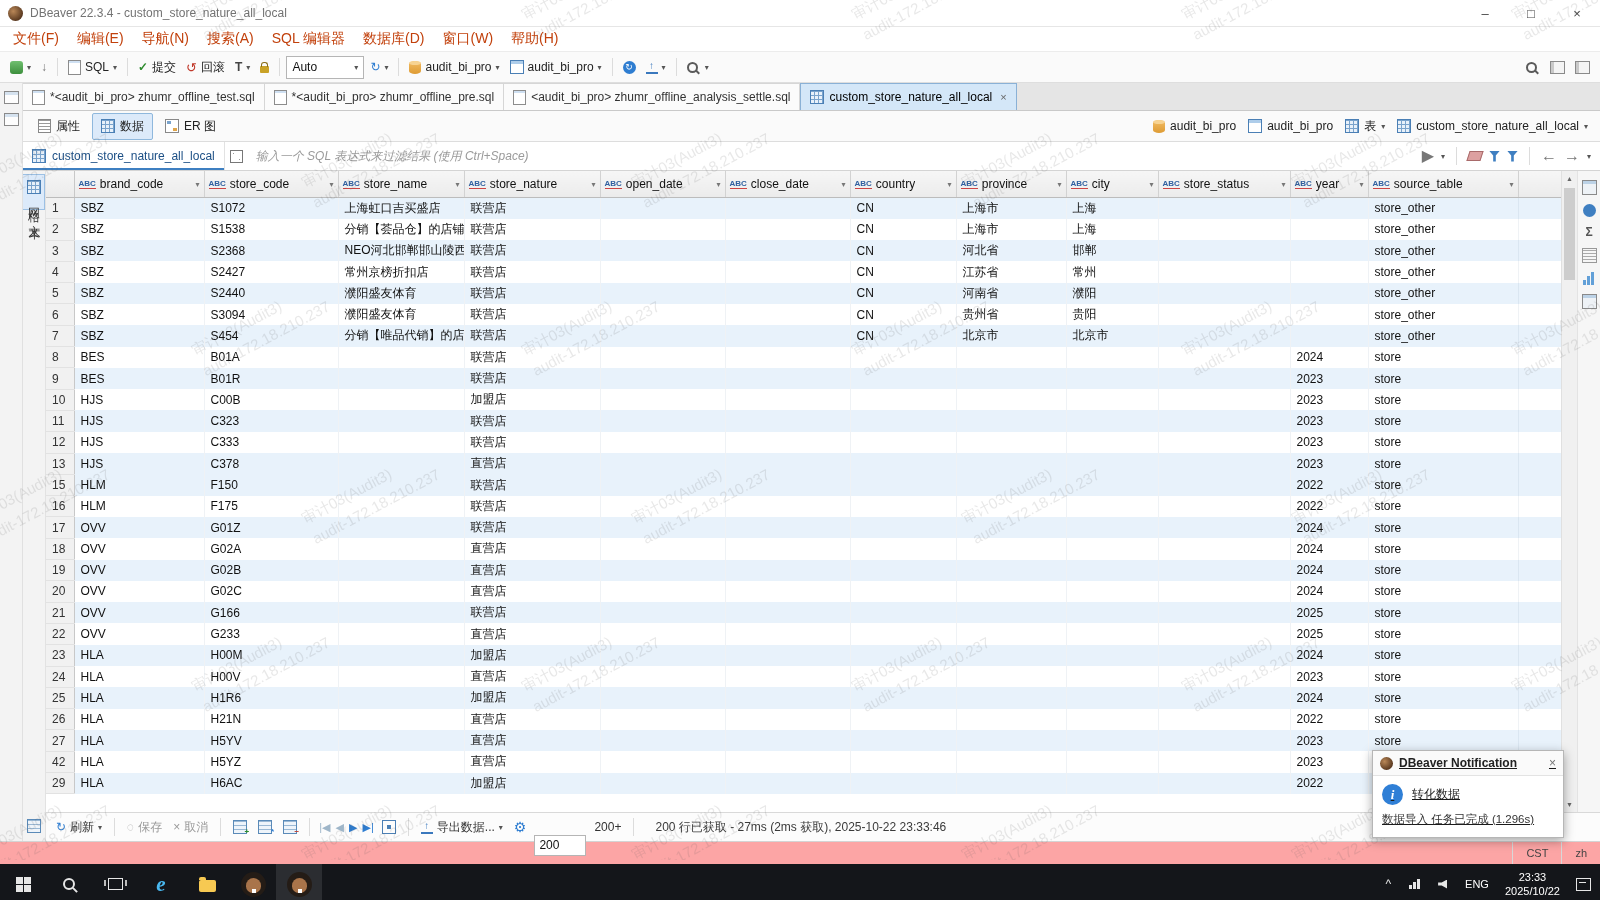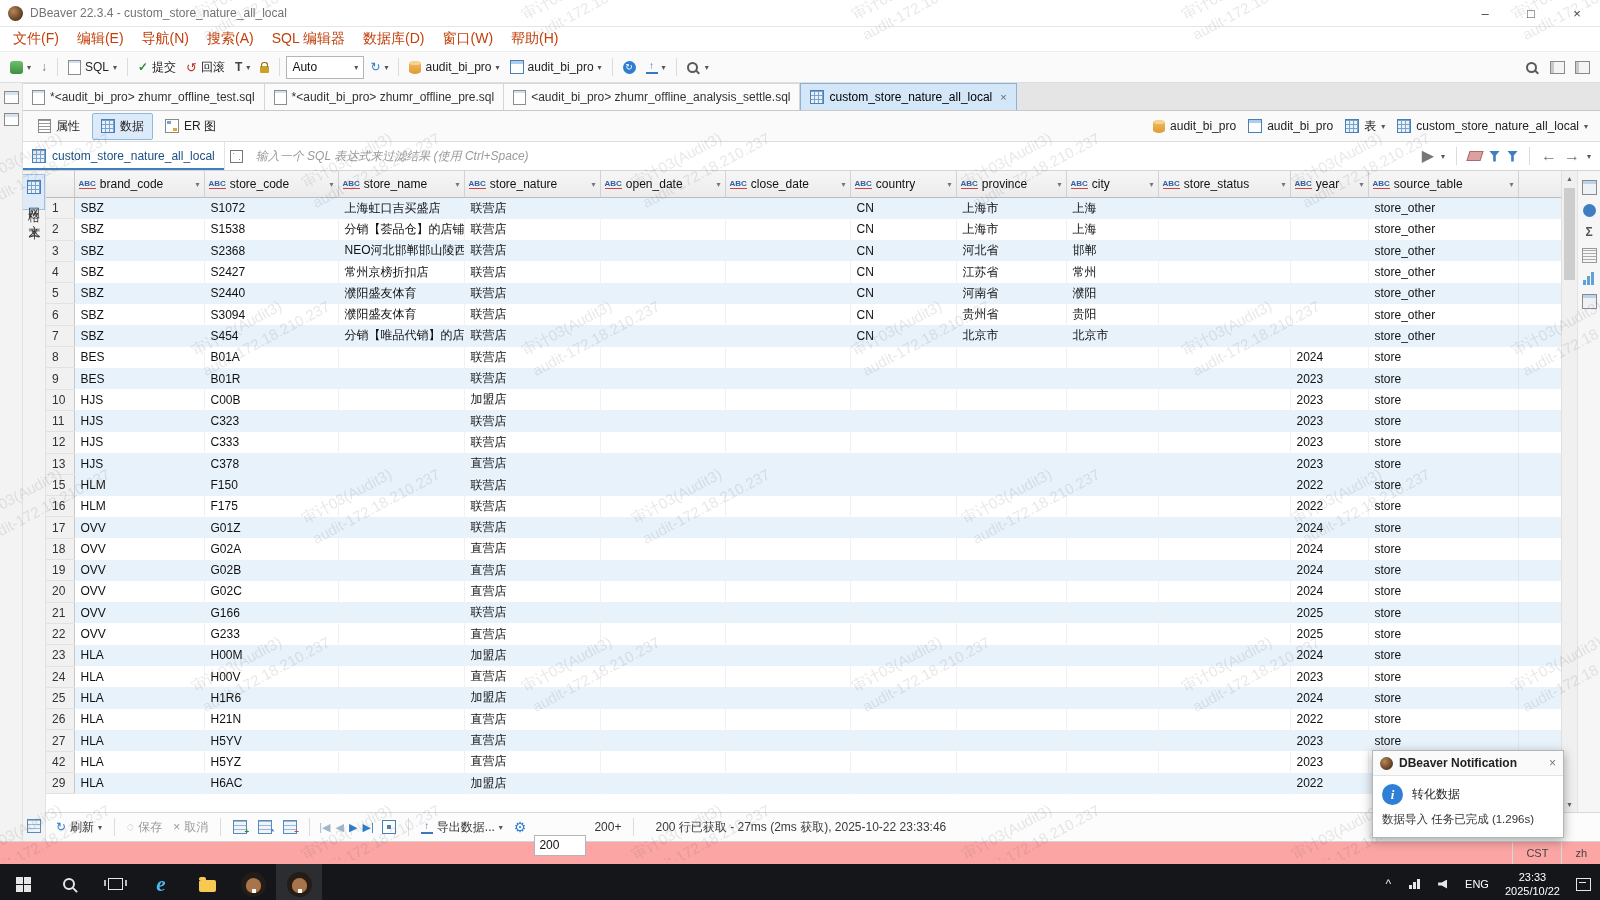--- a/index.html
+++ b/index.html
@@ -159,21 +159,21 @@
   .tray-item{padding:0 9px;display:flex;flex-direction:row;align-items:center;justify-content:center;font-size:11px;color:#fff;}
   .tray-item.clock{flex-direction:column;line-height:1.3;text-align:center;padding:0 7px;}
   .i-net{display:flex;align-items:flex-end;gap:1px;height:10px;}
   .i-net i{width:3px;background:#e6e6e6;display:block;}
   .i-vol{width:9px;height:9px;background:#e6e6e6;clip-path:polygon(0 32%,40% 32%,100% 0,100% 100%,40% 68%,0 68%);}
   .i-ac{width:13px;height:11px;border:1.5px solid #e6e6e6;position:relative;}
   .i-ac::after{content:"";position:absolute;left:2px;top:3px;width:7px;height:1.5px;background:#e6e6e6;}
   .tray-chev{font-size:12px;color:#e6e6e6;}
   
   .notification{position:absolute;right:36px;bottom:62px;width:190px;background:#fff;border:1px solid #b6b6b6;
-    box-shadow:0 3px 10px rgba(0,0,0,.35);z-index:60;}
+    box-shadow:0 3px 10px rgba(0,0,0,.35);z-index:60;text-decoration:underline;}
   .notif-header{display:flex;align-items:center;gap:6px;padding:5px 7px;border-bottom:1px solid #e3e3e3;
     font-size:12px;font-weight:bold;color:#222;background:#fafafa;}
   .notif-close{margin-left:auto;color:#777;font-weight:normal;}
   .notif-body{padding:8px 9px 10px;}
   .notif-row1{display:flex;align-items:center;gap:9px;margin-bottom:7px;}
   .info-icon{width:21px;height:21px;border-radius:50%;background:#2f7fd6;color:#fff;font-size:13px;font-weight:bold;
     font-family:"Liberation Serif",serif;font-style:italic;display:flex;align-items:center;justify-content:center;flex:none;}
   .notif-heading{font-size:12px;color:#222;}
   .notif-msg{font-size:11.5px;color:#333;white-space:nowrap;}
   

